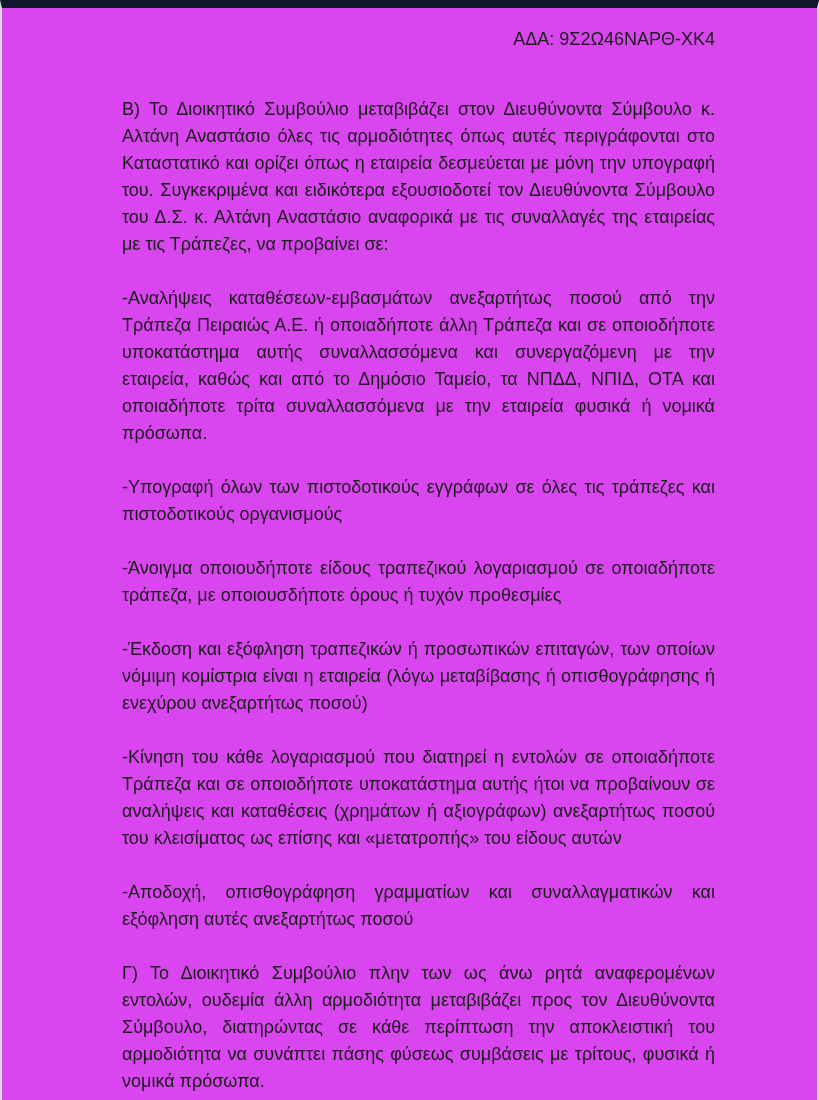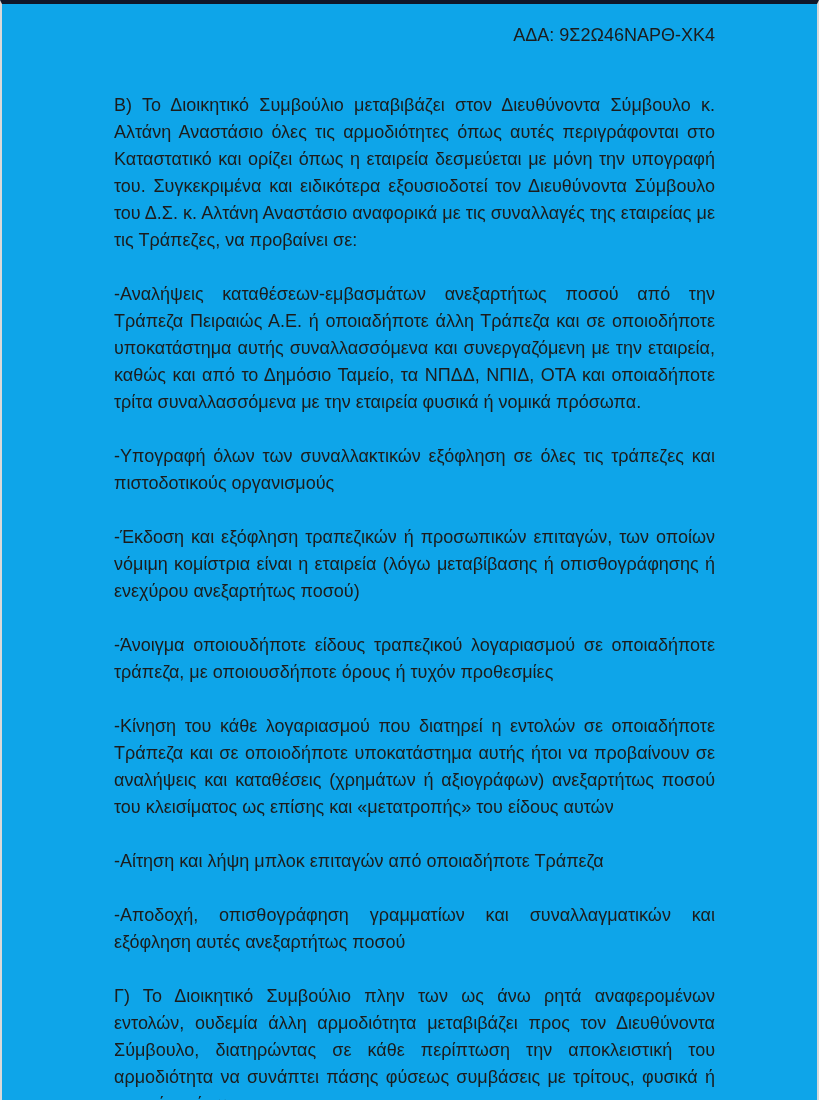--- a/index.html
+++ b/index.html
@@ -5,23 +5,23 @@
   html, body {
     margin: 0;
     padding: 0;
     background: #ffffff;
   }
   .page {
     position: relative;
     width: 819px;
     height: 1100px;
     box-sizing: border-box;
-    background: #0ea5e9;
+    background: #d946ef;
     border-left: 2px solid #d9d9d9;
-    border-top: 4px solid #0f172a;
+    border-top: 8px solid #0f172a;
     border-right: 2px solid #d9d9d9;
     overflow: hidden;
     font-family: "Liberation Sans", "DejaVu Sans", sans-serif;
     color: #1c1c1c;
   }
   .ada-header {
     position: absolute;
     top: 20px;
     right: 102px;
     font-size: 18px;
@@ -32,33 +32,32 @@
   .doc-body {
     position: absolute;
     top: 88px;
     left: 108px;
     right: 102px;
     font-size: 18px;
     line-height: 27px;
     text-align: justify;
   }
   .doc-body p {
-    margin: 0 0 27px 4px;
+    margin: 0 0 27px 12px;
   }
 </style>
 </head>
 <body>
 
 <div class="page">
   <div class="ada-header">ΑΔΑ: 9Σ2Ω46ΝΑΡΘ-ΧΚ4</div>
 
   <div class="doc-body">
       <p>Β) Το Διοικητικό Συμβούλιο μεταβιβάζει στον Διευθύνοντα Σύμβουλο κ. Αλτάνη Αναστάσιο όλες τις αρμοδιότητες όπως αυτές περιγράφονται στο Καταστατικό και ορίζει όπως η εταιρεία δεσμεύεται με μόνη την υπογραφή του. Συγκεκριμένα και ειδικότερα εξουσιοδοτεί τον Διευθύνοντα Σύμβουλο του Δ.Σ. κ. Αλτάνη Αναστάσιο αναφορικά με τις συναλλαγές της εταιρείας με τις Τράπεζες, να προβαίνει σε:</p>
       <p>-Αναλήψεις καταθέσεων-εμβασμάτων ανεξαρτήτως ποσού από την Τράπεζα Πειραιώς Α.Ε. ή οποιαδήποτε άλλη Τράπεζα και σε οποιοδήποτε υποκατάστημα αυτής συναλλασσόμενα και συνεργαζόμενη με την εταιρεία, καθώς και από το Δημόσιο Ταμείο, τα ΝΠΔΔ, ΝΠΙΔ, ΟΤΑ και οποιαδήποτε τρίτα συναλλασσόμενα με την εταιρεία φυσικά ή νομικά πρόσωπα.</p>
-      <p>-Υπογραφή όλων των συναλλακτικών εξόφληση σε όλες τις τράπεζες και πιστοδοτικούς οργανισμούς</p>
+      <p>-Υπογραφή όλων των πιστοδοτικούς εγγράφων σε όλες τις τράπεζες και πιστοδοτικούς οργανισμούς</p>
+      <p>-Άνοιγμα οποιουδήποτε είδους τραπεζικού λογαριασμού σε οποιαδήποτε τράπεζα, με οποιουσδήποτε όρους ή τυχόν προθεσμίες</p>
       <p>-Έκδοση και εξόφληση τραπεζικών ή προσωπικών επιταγών, των οποίων νόμιμη κομίστρια είναι η εταιρεία (λόγω μεταβίβασης ή οπισθογράφησης ή ενεχύρου ανεξαρτήτως ποσού)</p>
-      <p>-Άνοιγμα οποιουδήποτε είδους τραπεζικού λογαριασμού σε οποιαδήποτε τράπεζα, με οποιουσδήποτε όρους ή τυχόν προθεσμίες</p>
       <p>-Κίνηση του κάθε λογαριασμού που διατηρεί η εντολών σε οποιαδήποτε Τράπεζα και σε οποιοδήποτε υποκατάστημα αυτής ήτοι να προβαίνουν σε αναλήψεις και καταθέσεις (χρημάτων ή αξιογράφων) ανεξαρτήτως ποσού του κλεισίματος ως επίσης και «μετατροπής» του είδους αυτών</p>
-      <p>-Αίτηση και λήψη μπλοκ επιταγών από οποιαδήποτε Τράπεζα</p>
       <p>-Αποδοχή, οπισθογράφηση γραμματίων και συναλλαγματικών και εξόφληση αυτές ανεξαρτήτως ποσού</p>
       <p>Γ) Το Διοικητικό Συμβούλιο πλην των ως άνω ρητά αναφερομένων εντολών, ουδεμία άλλη αρμοδιότητα μεταβιβάζει προς τον Διευθύνοντα Σύμβουλο, διατηρώντας σε κάθε περίπτωση την αποκλειστική του αρμοδιότητα να συνάπτει πάσης φύσεως συμβάσεις με τρίτους, φυσικά ή νομικά πρόσωπα.</p>
     </div>
 </div>
 
 </body></html>

